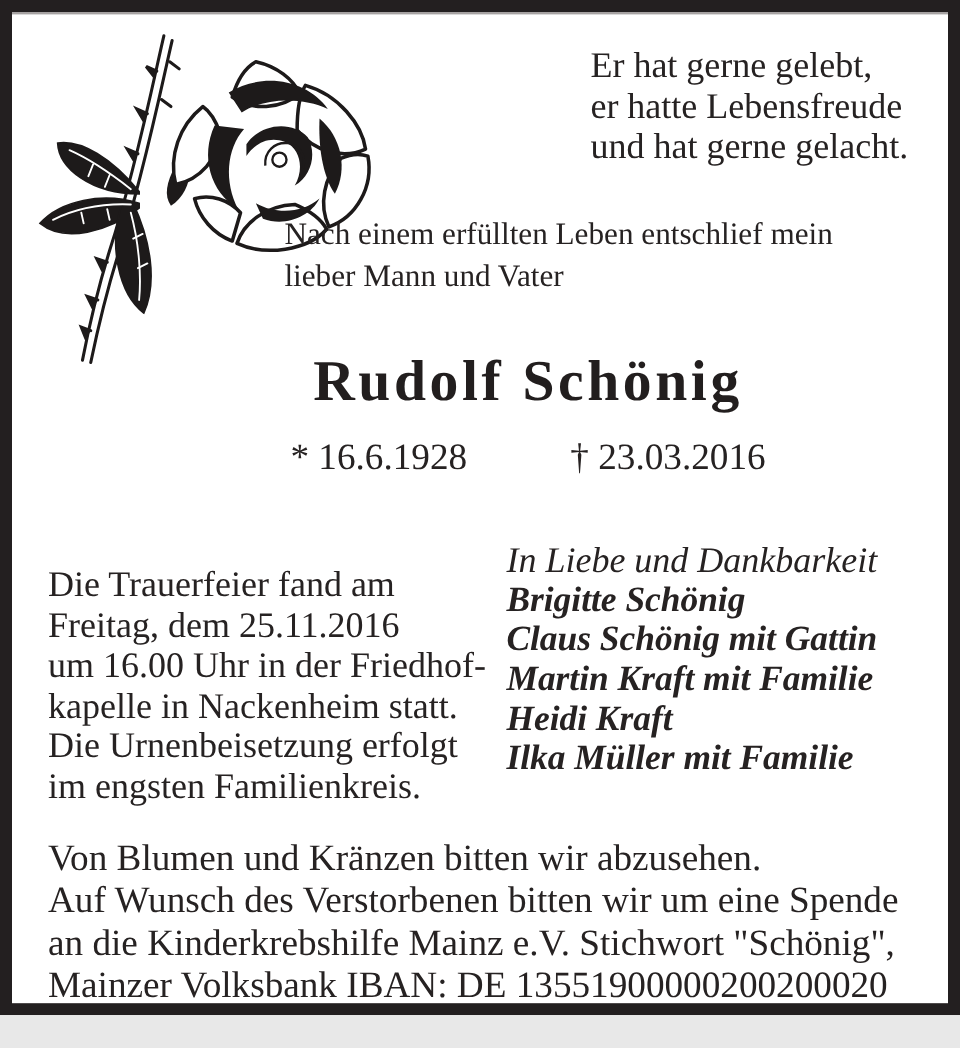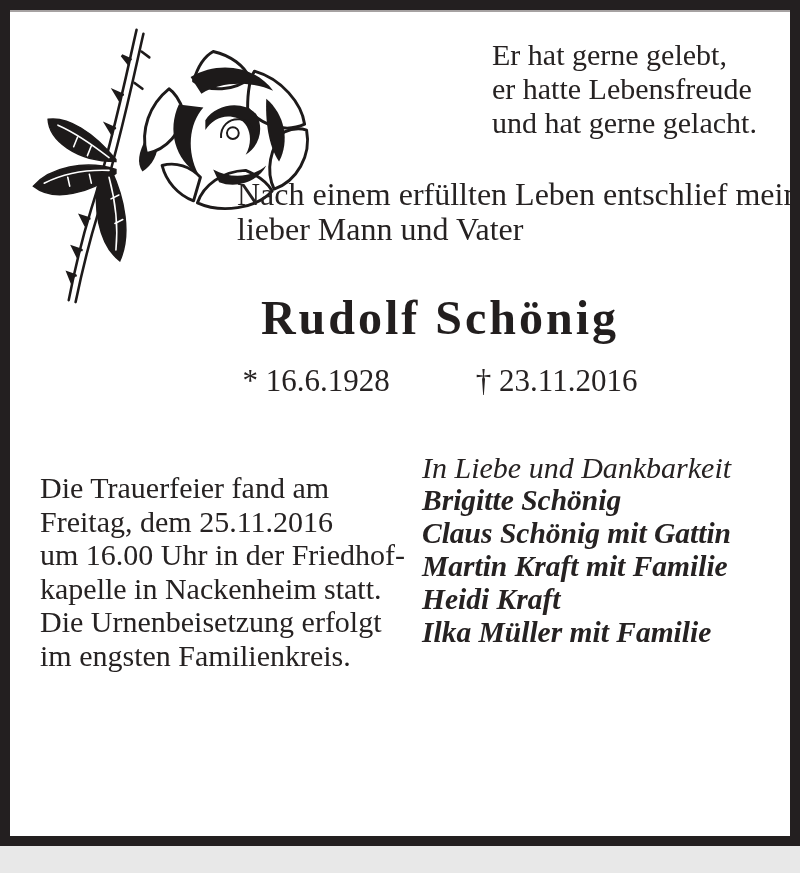--- a/index.html
+++ b/index.html
@@ -27,21 +27,21 @@
   }
   .rose{
     position:absolute;left:18px;top:22px;width:300px;height:285px;
   }
   .quote{
     position:absolute;left:492px;top:38px;
     font-size:30px;line-height:34px;white-space:nowrap;
   }
   .intro{
     position:absolute;left:237px;top:177px;
-    font-size:32px;line-height:35px;white-space:nowrap;
+    font-size:26px;line-height:35px;white-space:nowrap;
   }
   .name{
     position:absolute;left:100px;top:288px;width:680px;
     margin:0;text-align:center;
     font-size:48px;line-height:60px;font-weight:700;letter-spacing:3px;
     color:#221e1e;
   }
   .dates{
     position:absolute;left:100px;top:363px;width:680px;
     display:flex;justify-content:center;gap:86px;
@@ -130,21 +130,21 @@
 
   <div class="intro">
     <div>Nach einem erfüllten Leben entschlief mein</div>
     <div>lieber Mann und Vater</div>
   </div>
 
   <h1 class="name">Rudolf Schönig</h1>
 
   <div class="dates">
     <span>* 16.6.1928</span>
-    <span>† 23.11.2016</span>
+    <span>† 23.03.2016</span>
   </div>
 
   <div class="service">
     <div>Die Trauerfeier fand am</div>
     <div>Freitag, dem 25.11.2016</div>
     <div>um 16.00 Uhr in der Friedhof-</div>
     <div>kapelle in Nackenheim statt.</div>
     <div>Die Urnenbeisetzung erfolgt</div>
     <div>im engsten Familienkreis.</div>
   </div>
@@ -153,16 +153,22 @@
     <div>In Liebe und Dankbarkeit</div>
     <div class="names">
       <div>Brigitte Schönig</div>
       <div>Claus Schönig mit Gattin</div>
       <div>Martin Kraft mit Familie</div>
       <div>Heidi Kraft</div>
       <div>Ilka Müller mit Familie</div>
     </div>
   </div>
 
+  <div class="footer">
+    <div>Von Blumen und Kränzen bitten wir abzusehen.</div>
+    <div>Auf Wunsch des Verstorbenen bitten wir um eine Spende</div>
+    <div>an die Kinderkrebshilfe Mainz e.V. Stichwort "Schönig",</div>
+    <div>Mainzer Volksbank IBAN: DE 13551900000200200020</div>
+  </div>
 
   <div class="top-scanline"></div>
   <div class="frame"></div>
 </div>
 
 </body></html>

